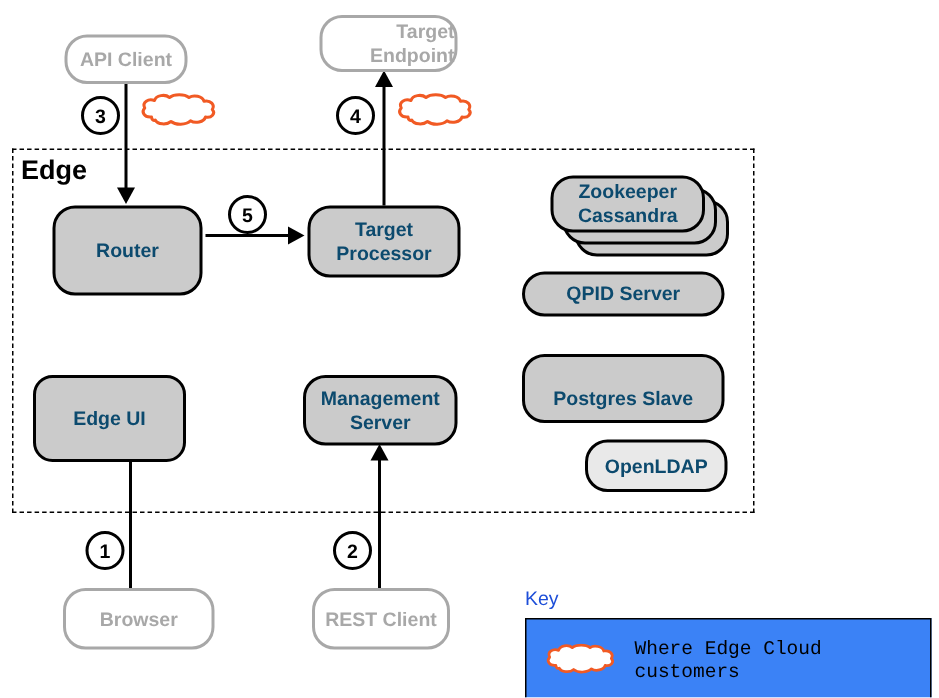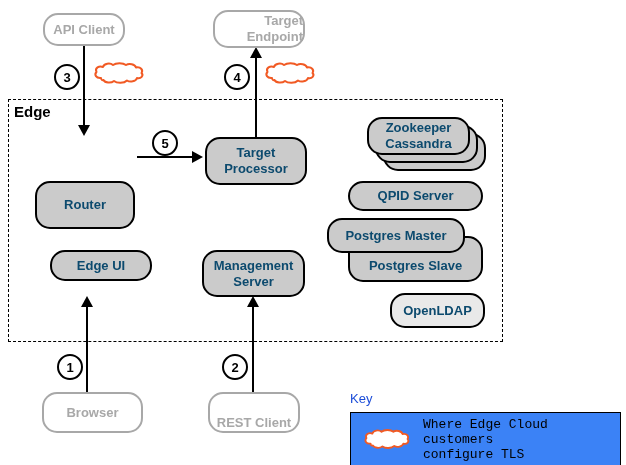--- a/index.html
+++ b/index.html
@@ -16,21 +16,21 @@
     z-index:2;
   }
   .node.light{background:#e9e9e9;}
   .node.external{background:#fff;border-color:#a8a8a8;color:#a8a8a8;}
   
   .edge-box{
     position:absolute;left:8px;top:99px;width:495px;height:243px;
     border:1.5px dashed #000;box-sizing:border-box;z-index:0;
   }
   .edge-label{
-    position:absolute;left:14px;top:103px;font-weight:bold;font-size:15px;color:#000;z-index:2;
+    position:absolute;left:14px;top:103px;font-weight:bold;font-size:18px;color:#000;z-index:2;
   }
   
   .vline{position:absolute;width:2px;background:#000;z-index:1;}
   .hline{position:absolute;height:2px;background:#000;z-index:1;}
   .head{position:absolute;width:0;height:0;z-index:1;}
   .head.up{border-left:6px solid transparent;border-right:6px solid transparent;border-bottom:11px solid #000;}
   .head.down{border-left:6px solid transparent;border-right:6px solid transparent;border-top:11px solid #000;}
   .head.right{border-top:6px solid transparent;border-bottom:6px solid transparent;border-left:11px solid #000;}
   
   .badge{
@@ -66,35 +66,35 @@
 
   <div class="hline" style="left:137px;top:156px;width:56px;"></div>
   <div class="head right" style="left:192px;top:151px;"></div>
 
   <div class="vline" style="left:86px;top:306px;height:86px;"></div>
   <div class="head up" style="left:81px;top:296px;"></div>
 
   <div class="vline" style="left:252px;top:306px;height:86px;"></div>
   <div class="head up" style="left:247px;top:296px;"></div>
 
-  <div class="node external" style="left:43px;top:13px;width:82px;height:33px;text-align:center;">
+  <div class="node external" style="left:43px;top:23px;width:82px;height:33px;text-align:center;">
     <span>API Client</span>
   </div>
   <div class="node external" style="left:213px;top:10px;width:92px;height:38px;align-items:flex-end;">
     <span>Target</span>
     <span>Endpoint</span>
   </div>
   <div class="node external" style="left:42px;top:392px;width:101px;height:41px;">
     <span>Browser</span>
   </div>
-  <div class="node external" style="left:208px;top:392px;width:92px;height:41px;justify-content:flex-end;">
+  <div class="node external" style="left:208px;top:392px;width:92px;height:41px;">
     <span>REST Client</span>
   </div>
 
-  <div class="node" style="left:35px;top:137px;width:100px;height:48px;margin-top:44px;">
+  <div class="node" style="left:35px;top:137px;width:100px;height:60px;">
     <span>Router</span>
   </div>
   <div class="node" style="left:205px;top:137px;width:102px;height:48px;">
     <span>Target</span>
     <span>Processor</span>
   </div>
 
   <div class="node" style="left:383px;top:133px;width:103px;height:38px;z-index:1;"></div>
   <div class="node" style="left:375px;top:125px;width:103px;height:38px;z-index:1;"></div>
   <div class="node" style="left:367px;top:117px;width:103px;height:38px;">
@@ -102,29 +102,26 @@
     <span>Cassandra</span>
   </div>
 
   <div class="node" style="left:348px;top:181px;width:135px;height:30px;">
     <span>QPID Server</span>
   </div>
 
   <div class="node" style="left:348px;top:236px;width:135px;height:46px;justify-content:flex-end;padding-bottom:6px;z-index:1;">
     <span>Postgres Slave</span>
   </div>
-  <div class="node" style="left:327px;top:218px;width:138px;height:35px;">
-    <span>Postgres Master</span>
-  </div>
 
   <div class="node light" style="left:390px;top:293px;width:95px;height:35px;">
     <span>OpenLDAP</span>
   </div>
 
-  <div class="node" style="left:50px;top:250px;width:102px;height:31px;">
+  <div class="node" style="left:22px;top:250px;width:102px;height:58px;border-radius:13px;">
     <span>Edge UI</span>
   </div>
   <div class="node" style="left:202px;top:250px;width:103px;height:47px;align-items:center;">
     <span>Management</span>
     <span>Server</span>
   </div>
 
   <div class="badge" style="left:57px;top:354px;">
     <span>1</span>
   </div>
@@ -150,17 +147,16 @@
 
   <div class="key-title">Key</div>
   <div class="key-box">
     <div class="key-cloud-slot">
       <svg width="50" height="21" viewBox="0 0 52 23">
         <path d="M8,16 C3,16.5 1,12.5 3.5,10 C1.5,6 6,3.5 10,5 C11,1.5 17,0.5 20,3 C23,0.5 30,0.5 33,3 C36,1 42,2 43,5.5 C47.5,4.5 50.5,8 48.5,11 C51,13.5 48,17 44,16 C43,19.5 37,20.5 34,18.5 C31,21.5 24,21.5 21,19 C18,21.5 12,21 10.5,18 C9.5,18.6 8.2,18 8,16 Z" fill="#ffffff" stroke="#f15a24" stroke-width="2" stroke-linejoin="round"></path>
       </svg>
     </div>
     <div class="key-text">
       <div>Where Edge Cloud customers</div>
-      <div>configure TLS</div>
     </div>
   </div>
 
 </div>
 
 </body></html>

